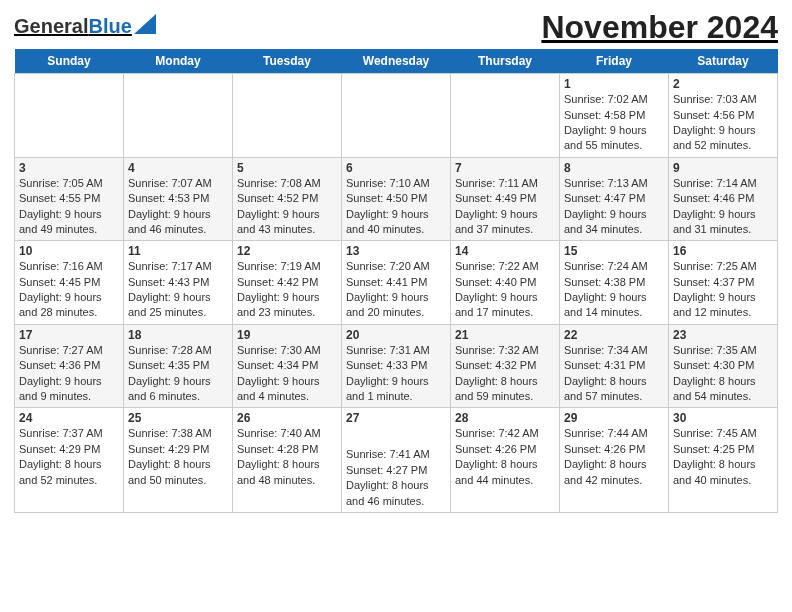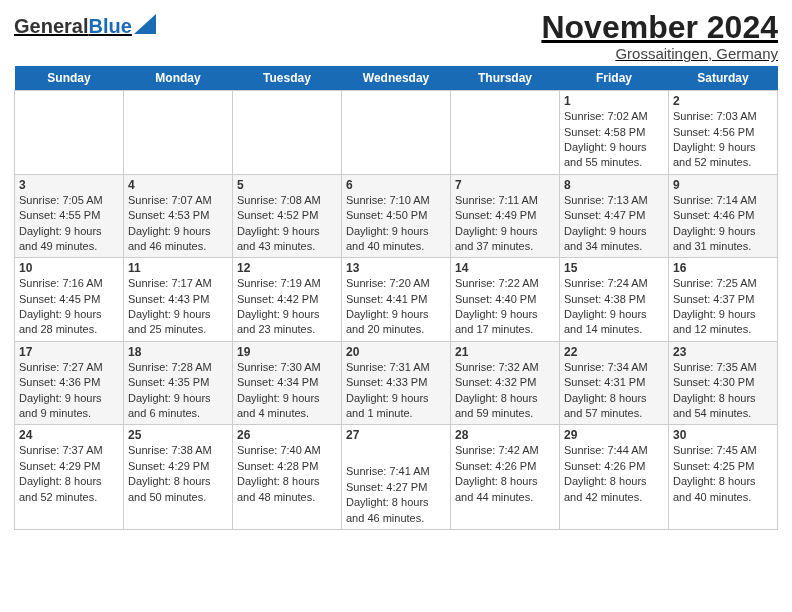--- a/index.html
+++ b/index.html
@@ -98,21 +98,20 @@
         <span class="logo-text">
           <span>General</span><span class="blue">Blue</span>
         </span>
         <svg width="22" height="20" viewBox="0 0 22 20" style="margin-left:2px;margin-bottom:2px;">
           <polygon points="0,20 22,20 22,0" fill="#1a6bb5"></polygon>
         </svg>
       </div>
     </div>
     <div class="title-section">
       <div class="month-title">November 2024</div>
-      <div class="location">Grossaitingen, Germany</div>
     </div>
   </div>
 
   <table>
     <thead>
       <tr>
         <th>Sunday</th>
         <th>Monday</th>
         <th>Tuesday</th>
         <th>Wednesday</th>

